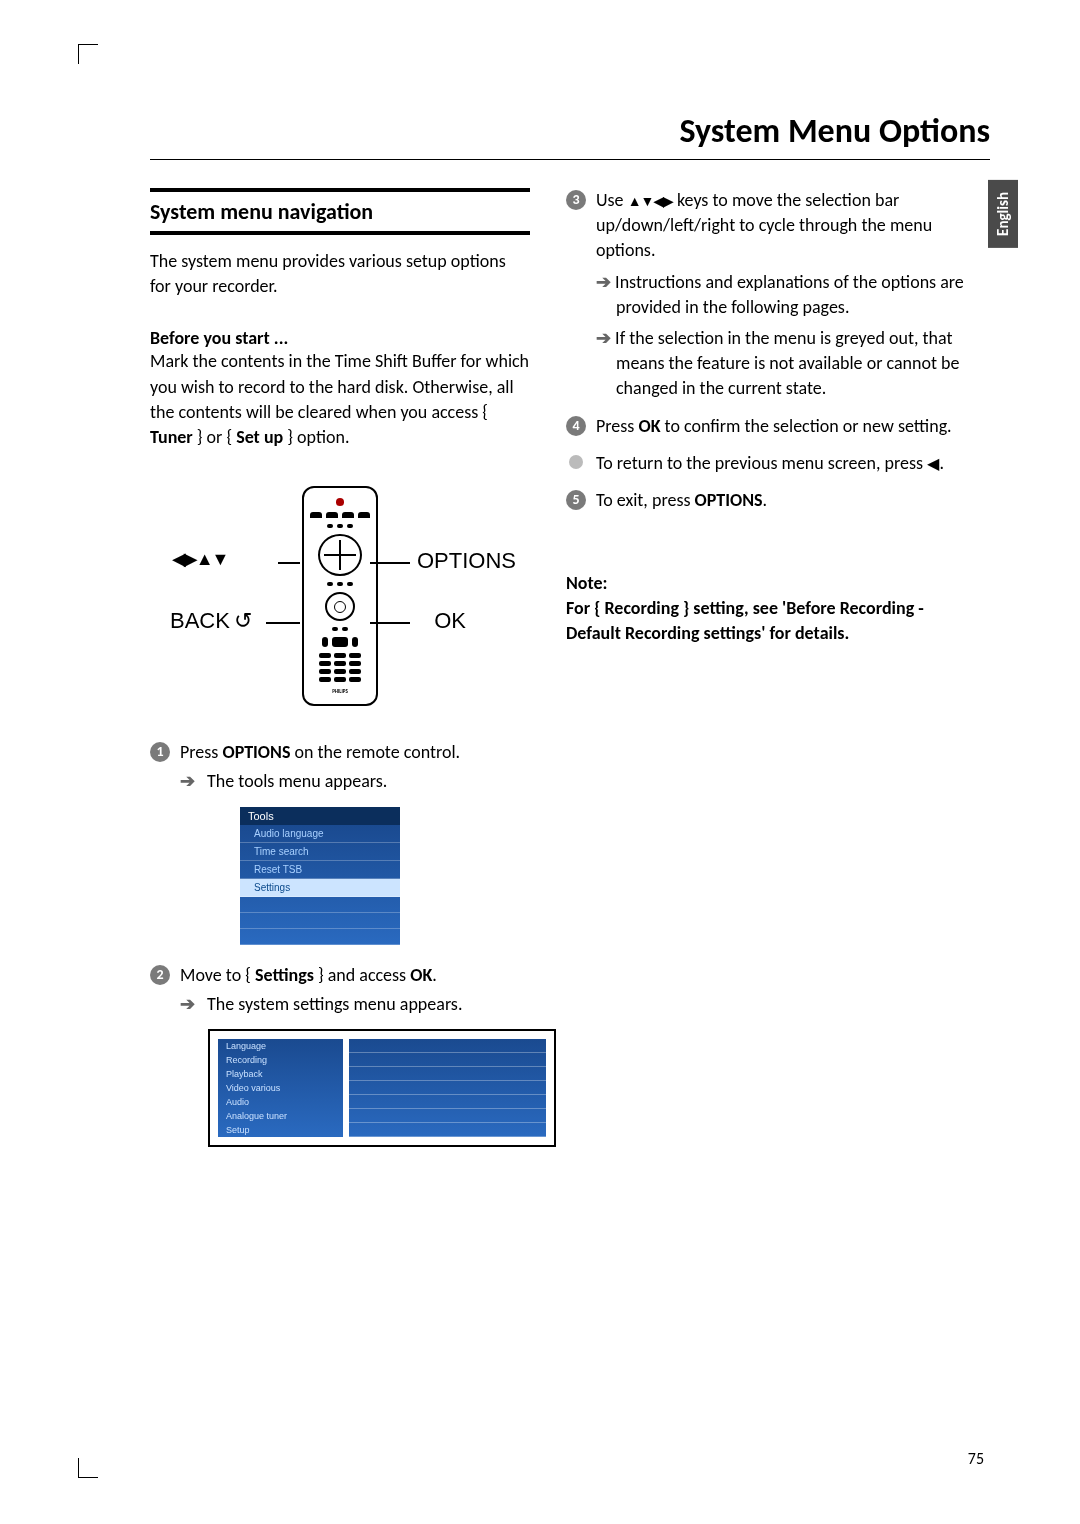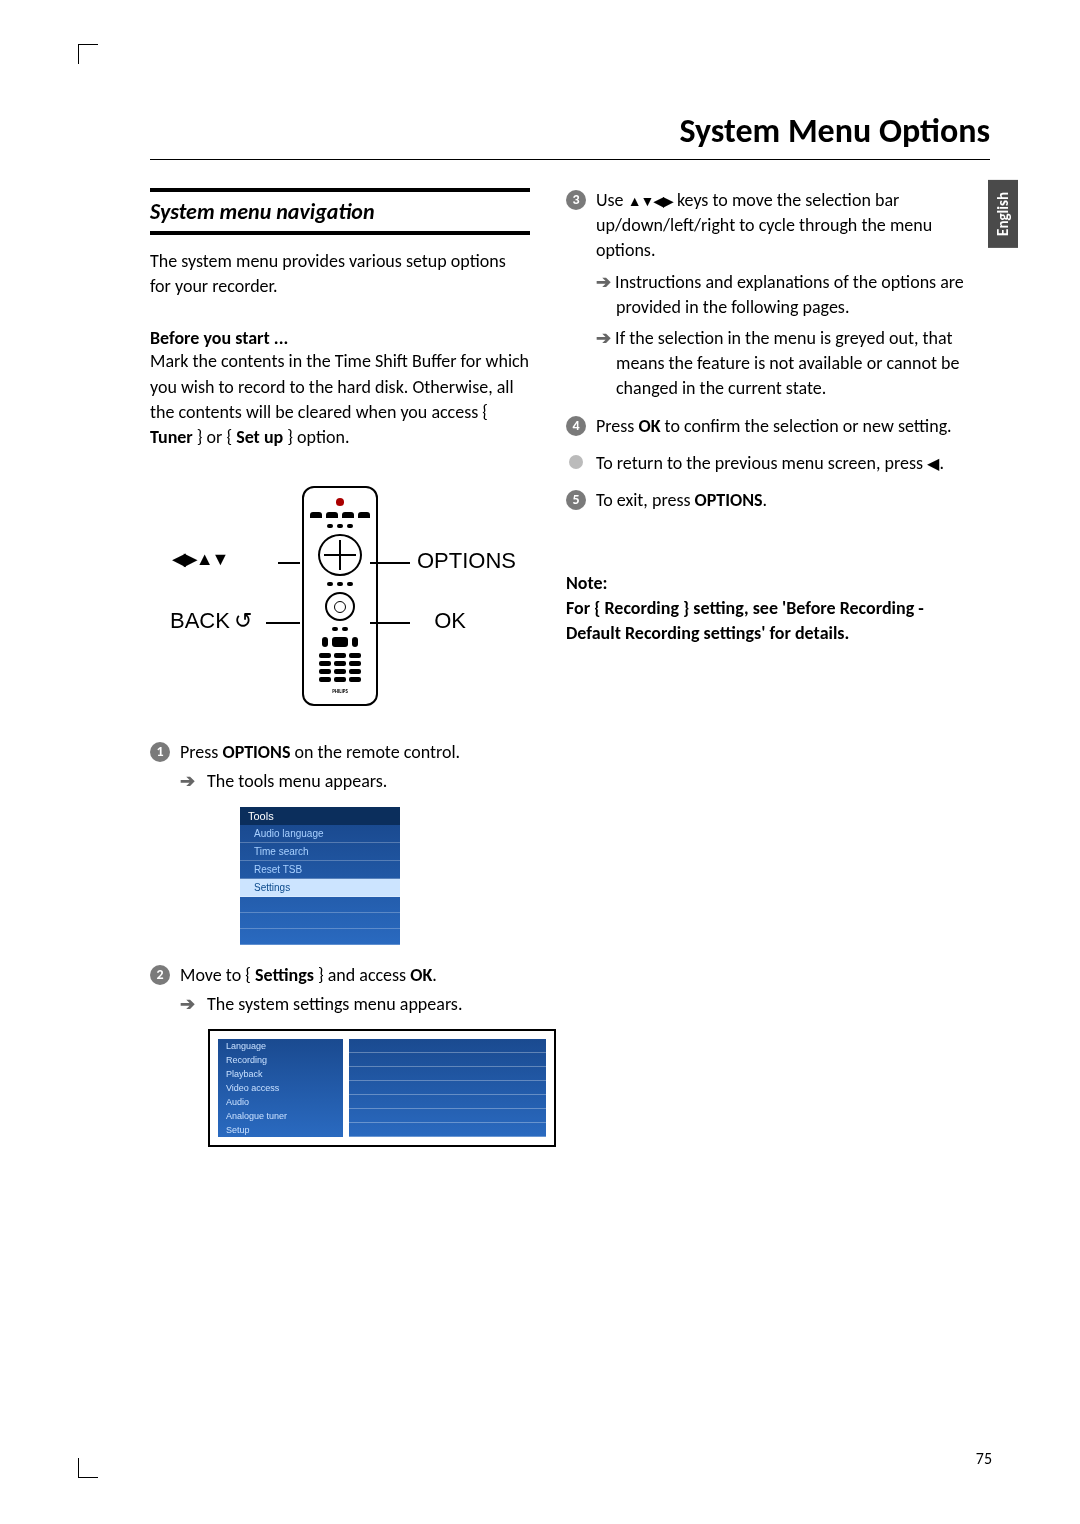--- a/index.html
+++ b/index.html
@@ -31,21 +31,20 @@
   .col { flex: 1 1 0; }
   .col-left { max-width: 380px; }
   .col-right { max-width: 410px; }
   .section-heading {
     font-size: 22px;
     font-weight: bold;
     border-top: 4px solid #000;
     border-bottom: 4px solid #000;
     padding: 6px 0;
     margin-bottom: 14px;
-    font-style: italic;
   }
   .body-text { font-size: 18px; line-height: 1.4; margin-bottom: 10px; }
   .bold { font-weight: bold; }
   .subhead { font-weight: bold; font-size: 18px; margin-top: 28px; }
   .remote-diagram {
     margin: 36px auto 24px;
     position: relative;
     width: 340px;
     height: 230px;
   }
@@ -196,21 +195,21 @@
     writing-mode: vertical-rl;
     transform: rotate(180deg);
     padding: 12px 6px;
     font-size: 15px;
     font-weight: bold;
     border-radius: 0;
   }
   .page-number {
     position: absolute;
     bottom: 56px;
-    right: 88px;
+    right: 96px;
     font-size: 16px;
   }
   .inline-keys { font-size: 14px; vertical-align: middle; letter-spacing: -1px; }
   .tri-left { font-size: 16px; }
 </style>
 </head>
 <body>
 
 <div class="page">
   <div class="crop-corner crop-tl"></div>
@@ -326,21 +325,21 @@
       <div class="sub-arrow">
         <span class="arrow-icon">➔</span>
         <span>The system settings menu appears.</span>
       </div>
 
       <div class="settings-menu">
         <div class="settings-left">
           <div class="s-item">Language</div>
           <div class="s-item">Recording</div>
           <div class="s-item">Playback</div>
-          <div class="s-item">Video access</div>
+          <div class="s-item">Video various</div>
           <div class="s-item">Audio</div>
           <div class="s-item">Analogue tuner</div>
           <div class="s-item">Setup</div>
         </div>
         <div class="settings-right">
           <div class="r-row"></div>
             <div class="r-row"></div>
             <div class="r-row"></div>
           <div class="r-row"></div>
             <div class="r-row"></div>

